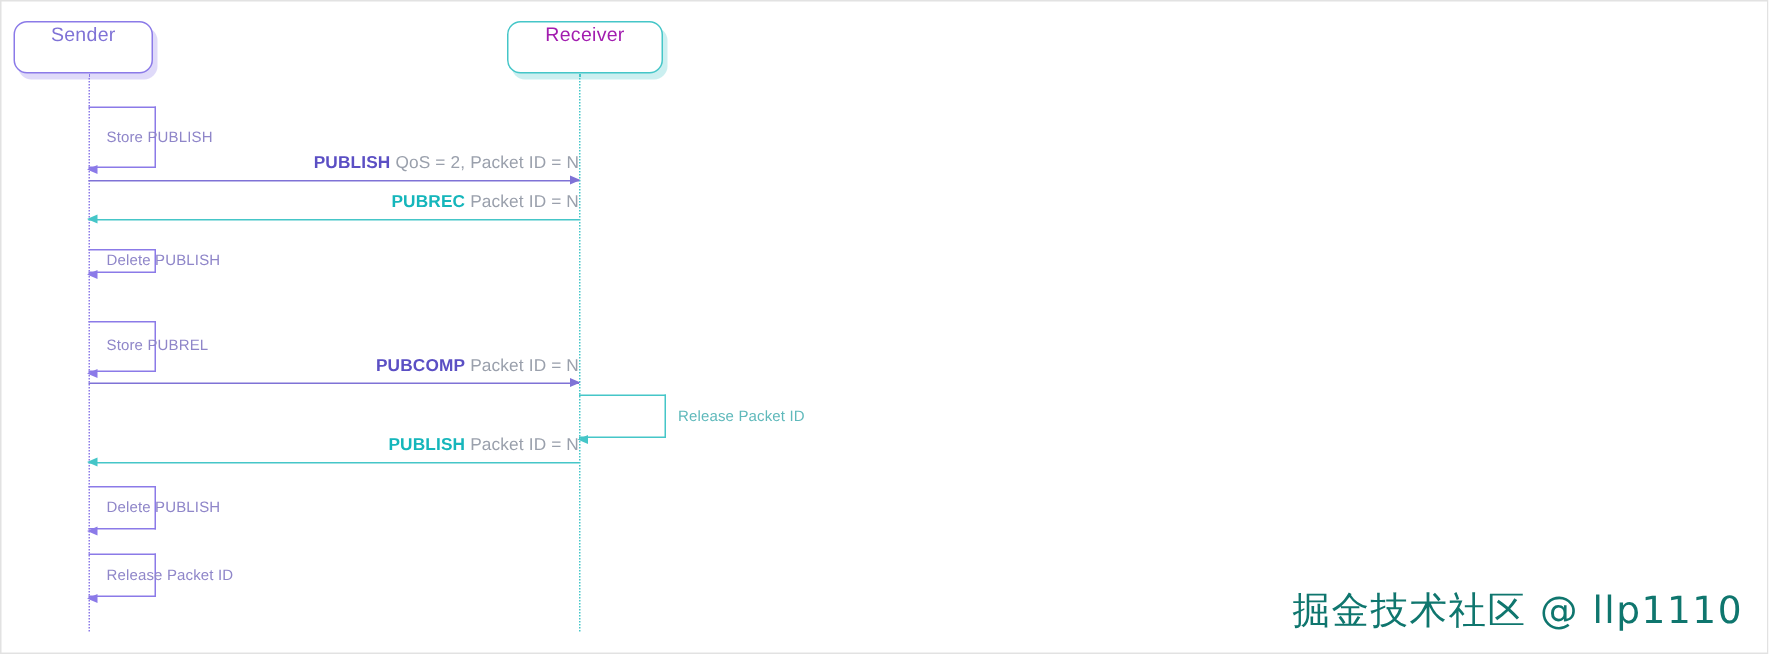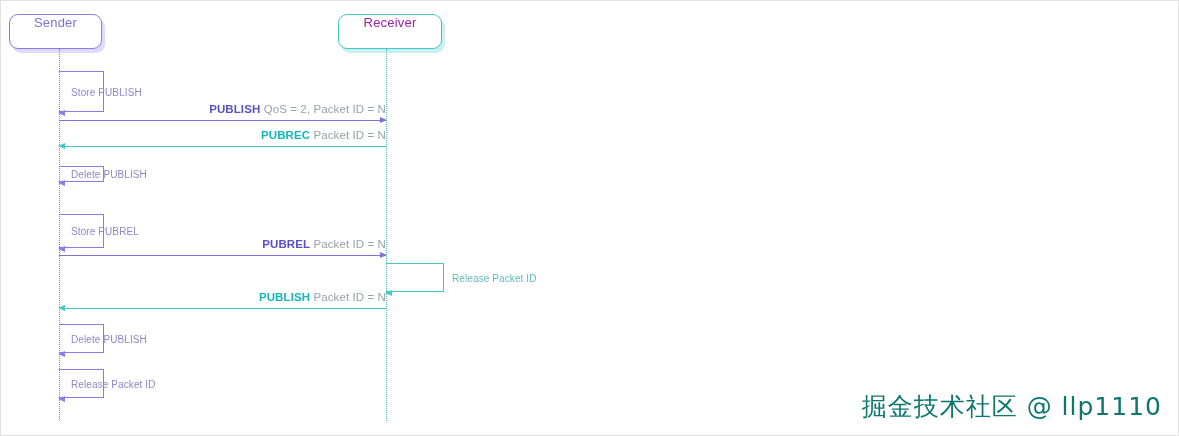--- a/index.html
+++ b/index.html
@@ -213,21 +213,21 @@
   <div class="selfloop purple" style="left:58px; top:213px; width:45px; height:34px;">
     <div class="top"></div>
     <div class="right"></div>
     <div class="bottom"></div>
     <div class="head"></div>
     <div class="sl-label">Store PUBREL</div>
   </div>
 
   <div class="msg purple to-right" style="left:58px; top:254px; width:327px;">
     <div class="label">
-      <span class="kw">PUBREL</span><span class="rest"> <span>Packet ID = N</span></span>
+      <span class="kw">PUBCOMP</span><span class="rest"> <span>Packet ID = N</span></span>
     </div>
     <div class="line"></div>
     <div class="head"></div>
   </div>
 
   <div class="selfloop teal right-side" style="left:385px; top:262px; width:58px; height:29px;">
     <div class="top"></div>
     <div class="right"></div>
     <div class="bottom"></div>
     <div class="head"></div>

